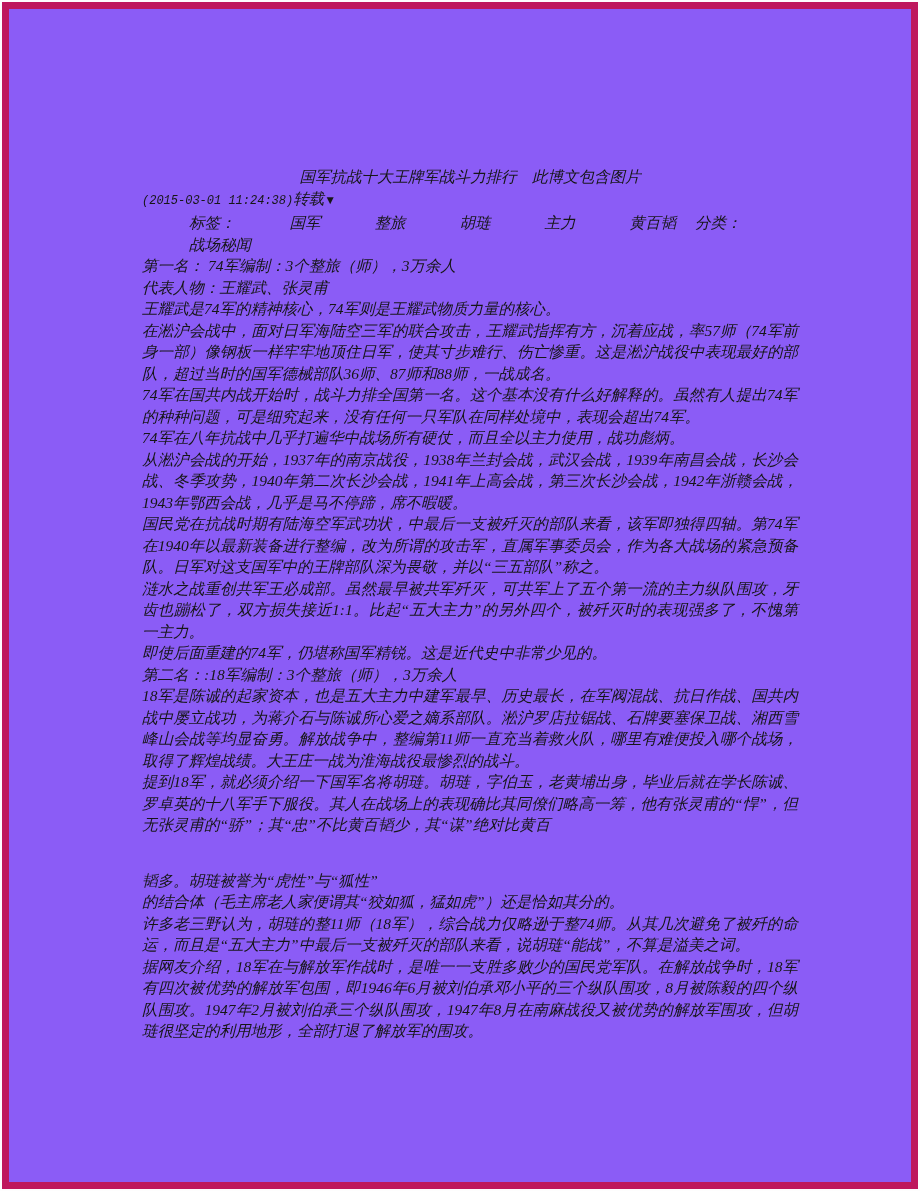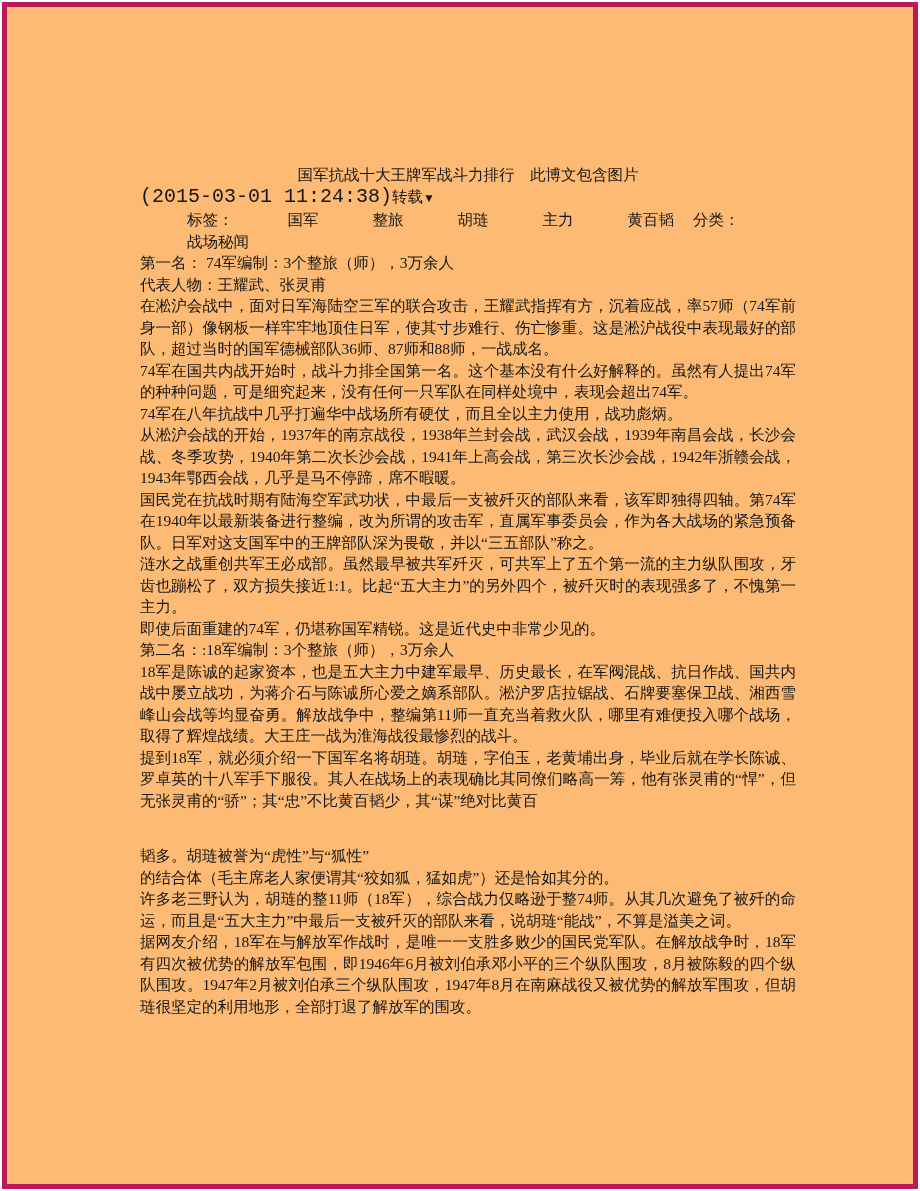--- a/index.html
+++ b/index.html
@@ -10,22 +10,23 @@
     overflow: hidden;
   }
   body {
     position: relative;
     font-family: "Liberation Serif", "DejaVu Serif", serif;
     color: #161616;
   }
   .page-frame {
     position: absolute;
     left: 2px; top: 2px; right: 2px; bottom: 2px;
-    border: 5px solid #be185d;
-    background: #fdba74;
+    border: 7px solid #be185d;
+    background: #8b5cf6;
+    font-style: italic;
   }
   .content {
     position: absolute;
     left: 133px;
     top: 157px;
     width: 656px;
     font-size: 15.5px;
     line-height: 21.5px;
     text-align: justify;
   }
@@ -33,21 +34,21 @@
   .doc-title {
     font-size: 15.5px;
     font-weight: normal;
     text-align: center;
     white-space: nowrap;
   }
   .center-line { }
   .meta-line { text-align: left; }
   .mono {
     font-family: "Liberation Mono", "DejaVu Sans Mono", monospace;
-    font-size: 20px;
+    font-size: 12px;
     text-align: right;
   }
   .caret { font-size: 12px; }
   .tags-line { text-align: left; }
   .tags-line span { margin-right: 7px; margin-left: 47px; }
   .tags-line .cat-label { margin-left: 12px; text-align: center; }
   .page-break-gap { height: 34px; }
 </style>
 </head>
 <body>
@@ -56,20 +57,21 @@
   <div class="content">
 
     <p class="doc-title">国军抗战十大王牌军战斗力排行　此博文包含图片</p>
 
     <p class="meta-line"><span class="mono">(2015-03-01 11:24:38)</span><span>转载</span><span class="caret">▼</span></p>
 
     <p class="tags-line"><span>标签：</span><span>国军</span><span>整旅</span><span>胡琏</span><span>主力</span><span>黄百韬</span><span class="cat-label">分类：</span><span>战场秘闻</span></p>
 
     <p>第一名： 74军编制：3个整旅（师），3万余人</p>
     <p>代表人物：王耀武、张灵甫</p>
+    <p>王耀武是74军的精神核心，74军则是王耀武物质力量的核心。</p>
     <p>在淞沪会战中，面对日军海陆空三军的联合攻击，王耀武指挥有方，沉着应战，率57师（74军前身一部）像钢板一样牢牢地顶住日军，使其寸步难行、伤亡惨重。这是淞沪战役中表现最好的部队，超过当时的国军德械部队36师、87师和88师，一战成名。</p>
     <p>74军在国共内战开始时，战斗力排全国第一名。这个基本没有什么好解释的。虽然有人提出74军的种种问题，可是细究起来，没有任何一只军队在同样处境中，表现会超出74军。</p>
     <p>74军在八年抗战中几乎打遍华中战场所有硬仗，而且全以主力使用，战功彪炳。</p>
     <p>从淞沪会战的开始，1937年的南京战役，1938年兰封会战，武汉会战，1939年南昌会战，长沙会战、冬季攻势，1940年第二次长沙会战，1941年上高会战，第三次长沙会战，1942年浙赣会战，1943年鄂西会战，几乎是马不停蹄，席不暇暖。</p>
     <p>国民党在抗战时期有陆海空军武功状，中最后一支被歼灭的部队来看，该军即独得四轴。第74军在1940年以最新装备进行整编，改为所谓的攻击军，直属军事委员会，作为各大战场的紧急预备队。日军对这支国军中的王牌部队深为畏敬，并以“三五部队”称之。</p>
     <p>涟水之战重创共军王必成部。虽然最早被共军歼灭，可共军上了五个第一流的主力纵队围攻，牙齿也蹦松了，双方损失接近1:1。比起“五大主力”的另外四个，被歼灭时的表现强多了，不愧第一主力。</p>
     <p>即使后面重建的74军，仍堪称国军精锐。这是近代史中非常少见的。</p>
     <p>第二名：:18军编制：3个整旅（师），3万余人</p>
     <p>18军是陈诚的起家资本，也是五大主力中建军最早、历史最长，在军阀混战、抗日作战、国共内战中屡立战功，为蒋介石与陈诚所心爱之嫡系部队。淞沪罗店拉锯战、石牌要塞保卫战、湘西雪峰山会战等均显奋勇。解放战争中，整编第11师一直充当着救火队，哪里有难便投入哪个战场，取得了辉煌战绩。大王庄一战为淮海战役最惨烈的战斗。</p>
     <p>提到18军，就必须介绍一下国军名将胡琏。胡琏，字伯玉，老黄埔出身，毕业后就在学长陈诚、罗卓英的十八军手下服役。其人在战场上的表现确比其同僚们略高一筹，他有张灵甫的“悍”，但无张灵甫的“骄”；其“忠”不比黄百韬少，其“谋”绝对比黄百</p>

